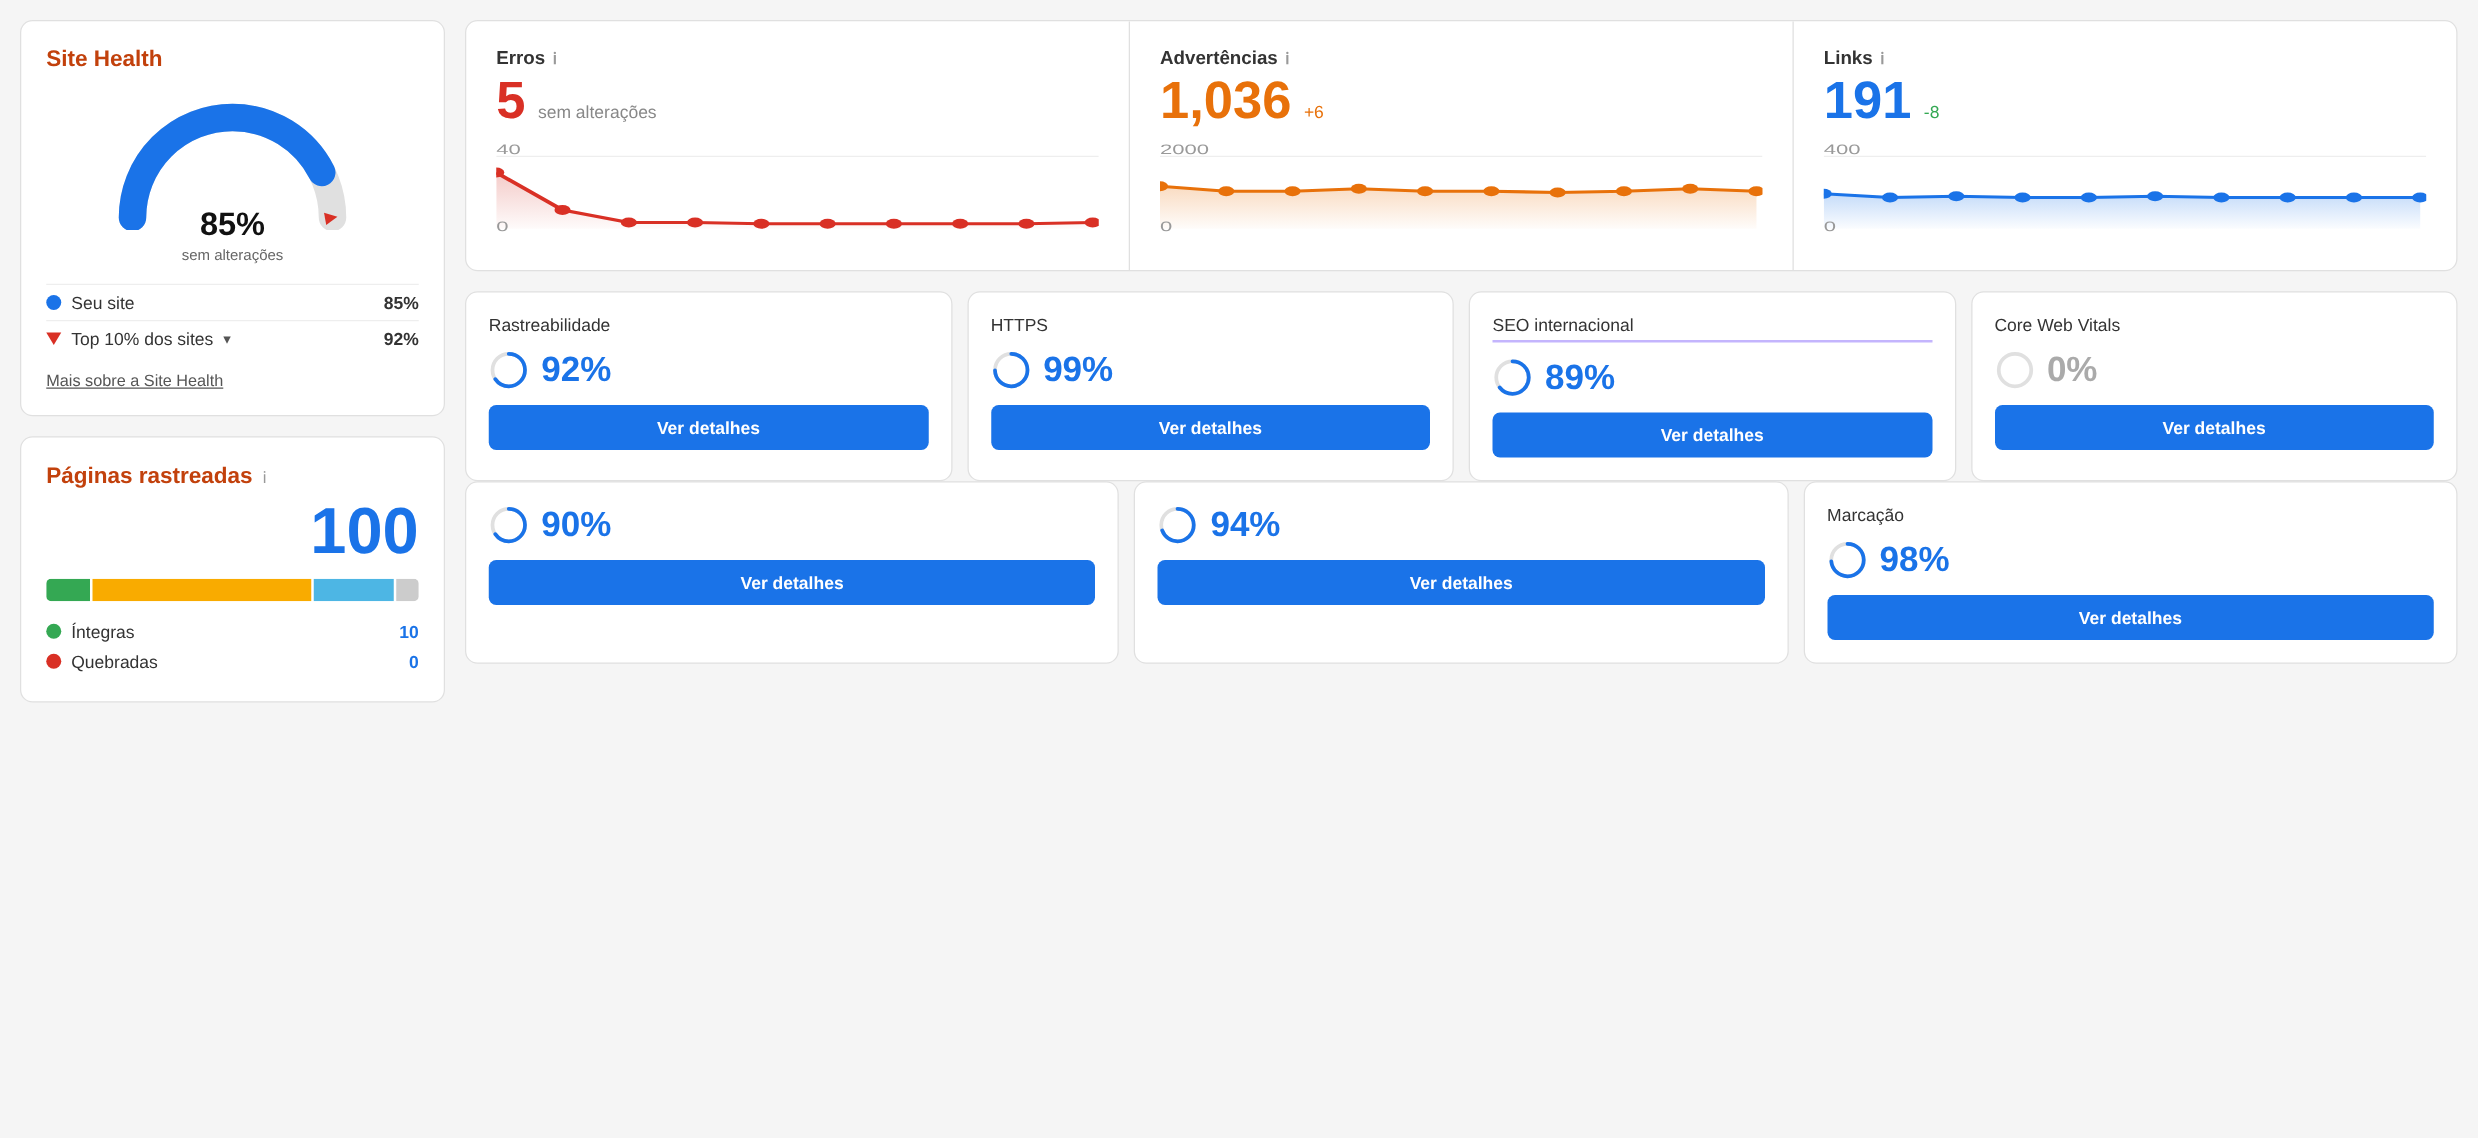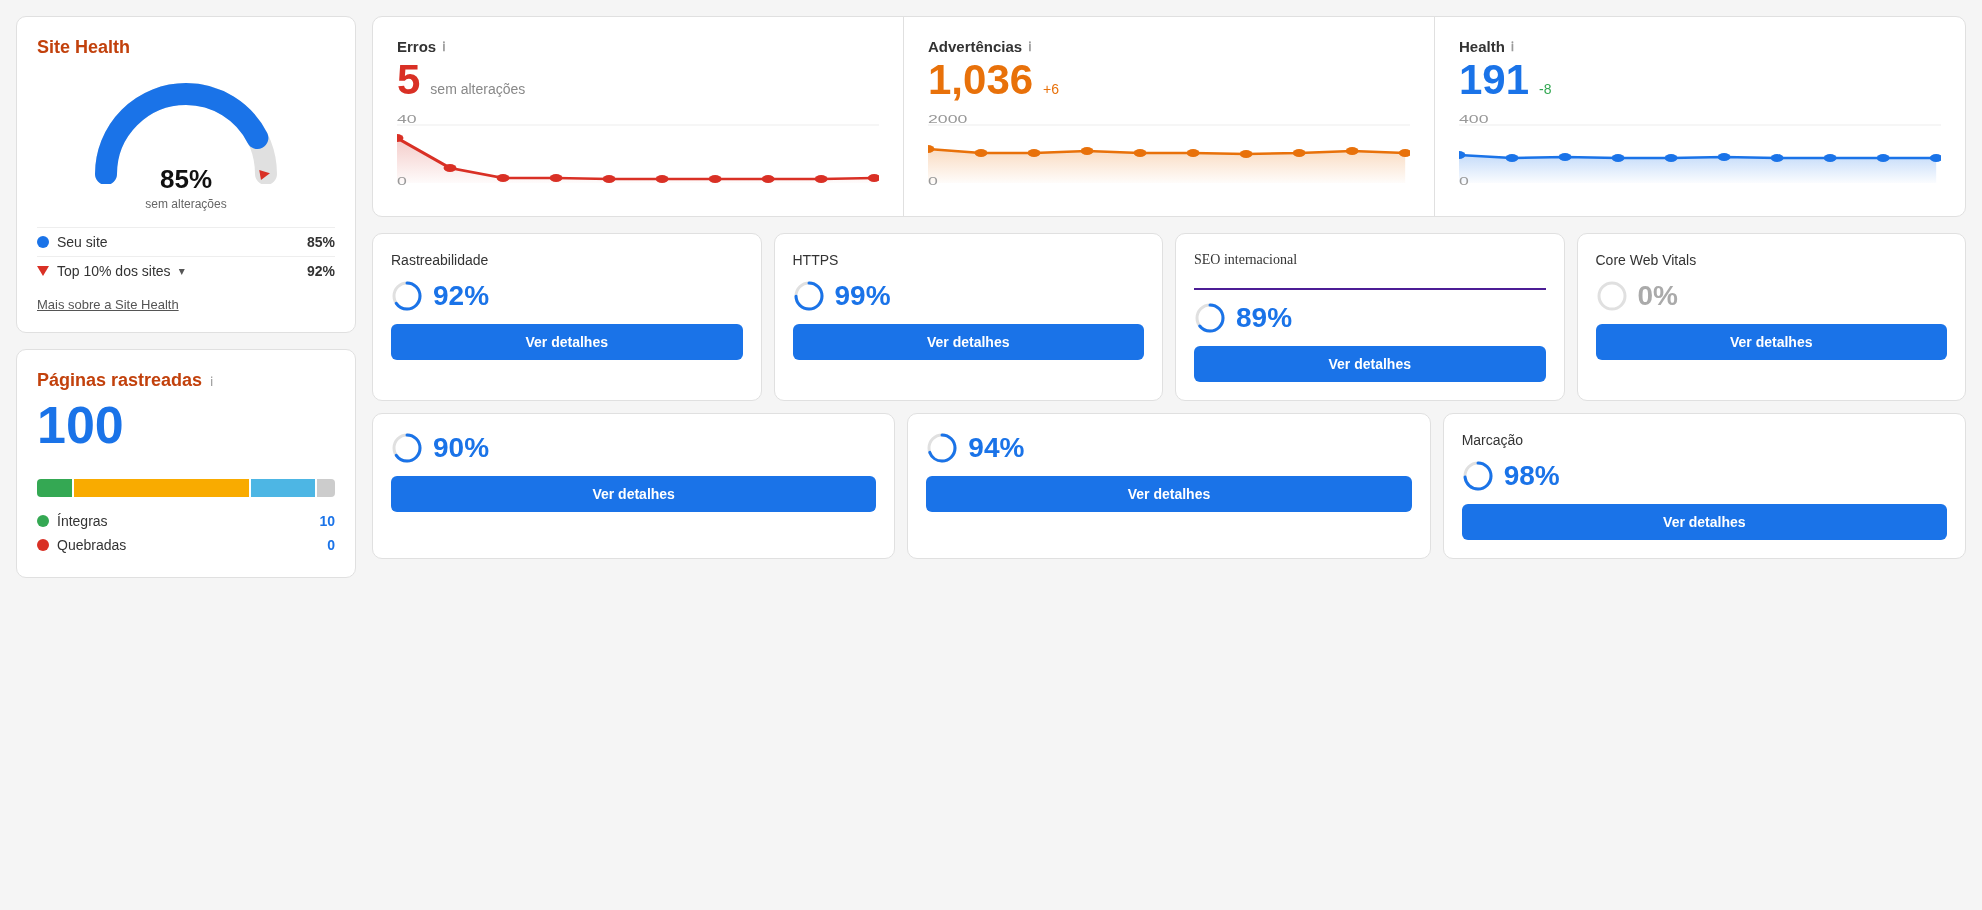--- a/index.html
+++ b/index.html
@@ -96,21 +96,22 @@
       text-decoration: underline;
       font-size: 13px;
       cursor: pointer;
     }
     
     .pages-count {
       font-size: 52px;
       font-weight: 800;
       color: #1a73e8;
       line-height: 1;
-      margin-bottom: 28px;
+      margin-bottom: 12px;
+      text-align: right;
     }
     .bar-multi {
       display: flex;
       height: 18px;
       border-radius: 4px;
       overflow: hidden;
       margin-bottom: 12px;
       gap: 2px;
     }
     .bar-green { background: #34a853; }
@@ -198,21 +199,20 @@
     .section-title {
       font-size: 22px;
       font-weight: 800;
       color: #111;
       margin-bottom: 12px;
     }
     .theme-grid {
       display: grid;
       grid-template-columns: repeat(4, 1fr);
       gap: 12px;
-      margin-bottom: 12px;
     }
     .theme-grid-bottom {
       display: grid;
       grid-template-columns: repeat(3, 1fr);
       gap: 12px;
     }
     .theme-card {
       background: #fff;
       border-radius: 10px;
       border: 1px solid #e0e0e0;
@@ -220,24 +220,23 @@
       display: flex;
       flex-direction: column;
       gap: 12px;
     }
     .theme-card-title {
       font-size: 14px;
       color: #333;
       font-weight: 500;
     }
     .theme-card-title.has-error {
-      border-bottom: 2px solid #4c1d95;
-      padding-bottom: 20px;
+      border-bottom: 2px solid #c4b5fd;
+      padding-bottom: 4px;
       display: inline-block;
-      font-family: Liberation Serif, serif;
     }
     .theme-score-row {
       display: flex;
       align-items: center;
       gap: 10px;
     }
     .theme-score {
       font-size: 28px;
       font-weight: 800;
       color: #1a73e8;
@@ -408,21 +407,21 @@
           <circle cx="264" cy="38" r="4" fill="#e8710a"></circle>
           <circle cx="297" cy="40" r="4" fill="#e8710a"></circle>
           <text x="0" y="10" font-size="11" fill="#999">2000</text>
           <text x="0" y="72" font-size="11" fill="#999">0</text>
           <line x1="0" y1="12" x2="300" y2="12" stroke="#eee" stroke-width="1"></line>
         </svg>
       </div>
 
       <div class="metric-card">
         <div class="metric-title">
-          <span>Health</span>
+          <span>Links</span>
           <span class="info-icon">ℹ</span>
         </div>
         <div class="metric-value-row">
           <span class="metric-value metric-value-blue">191</span>
           <span class="metric-delta metric-delta-neg">-8</span>
         </div>
         <svg class="mini-chart" viewBox="0 0 300 80" preserveAspectRatio="none">
           <defs>
             <linearGradient id="gAvi" x1="0" y1="0" x2="0" y2="1">
               <stop offset="0%" stop-color="rgba(26,115,232,0.25)"></stop>

